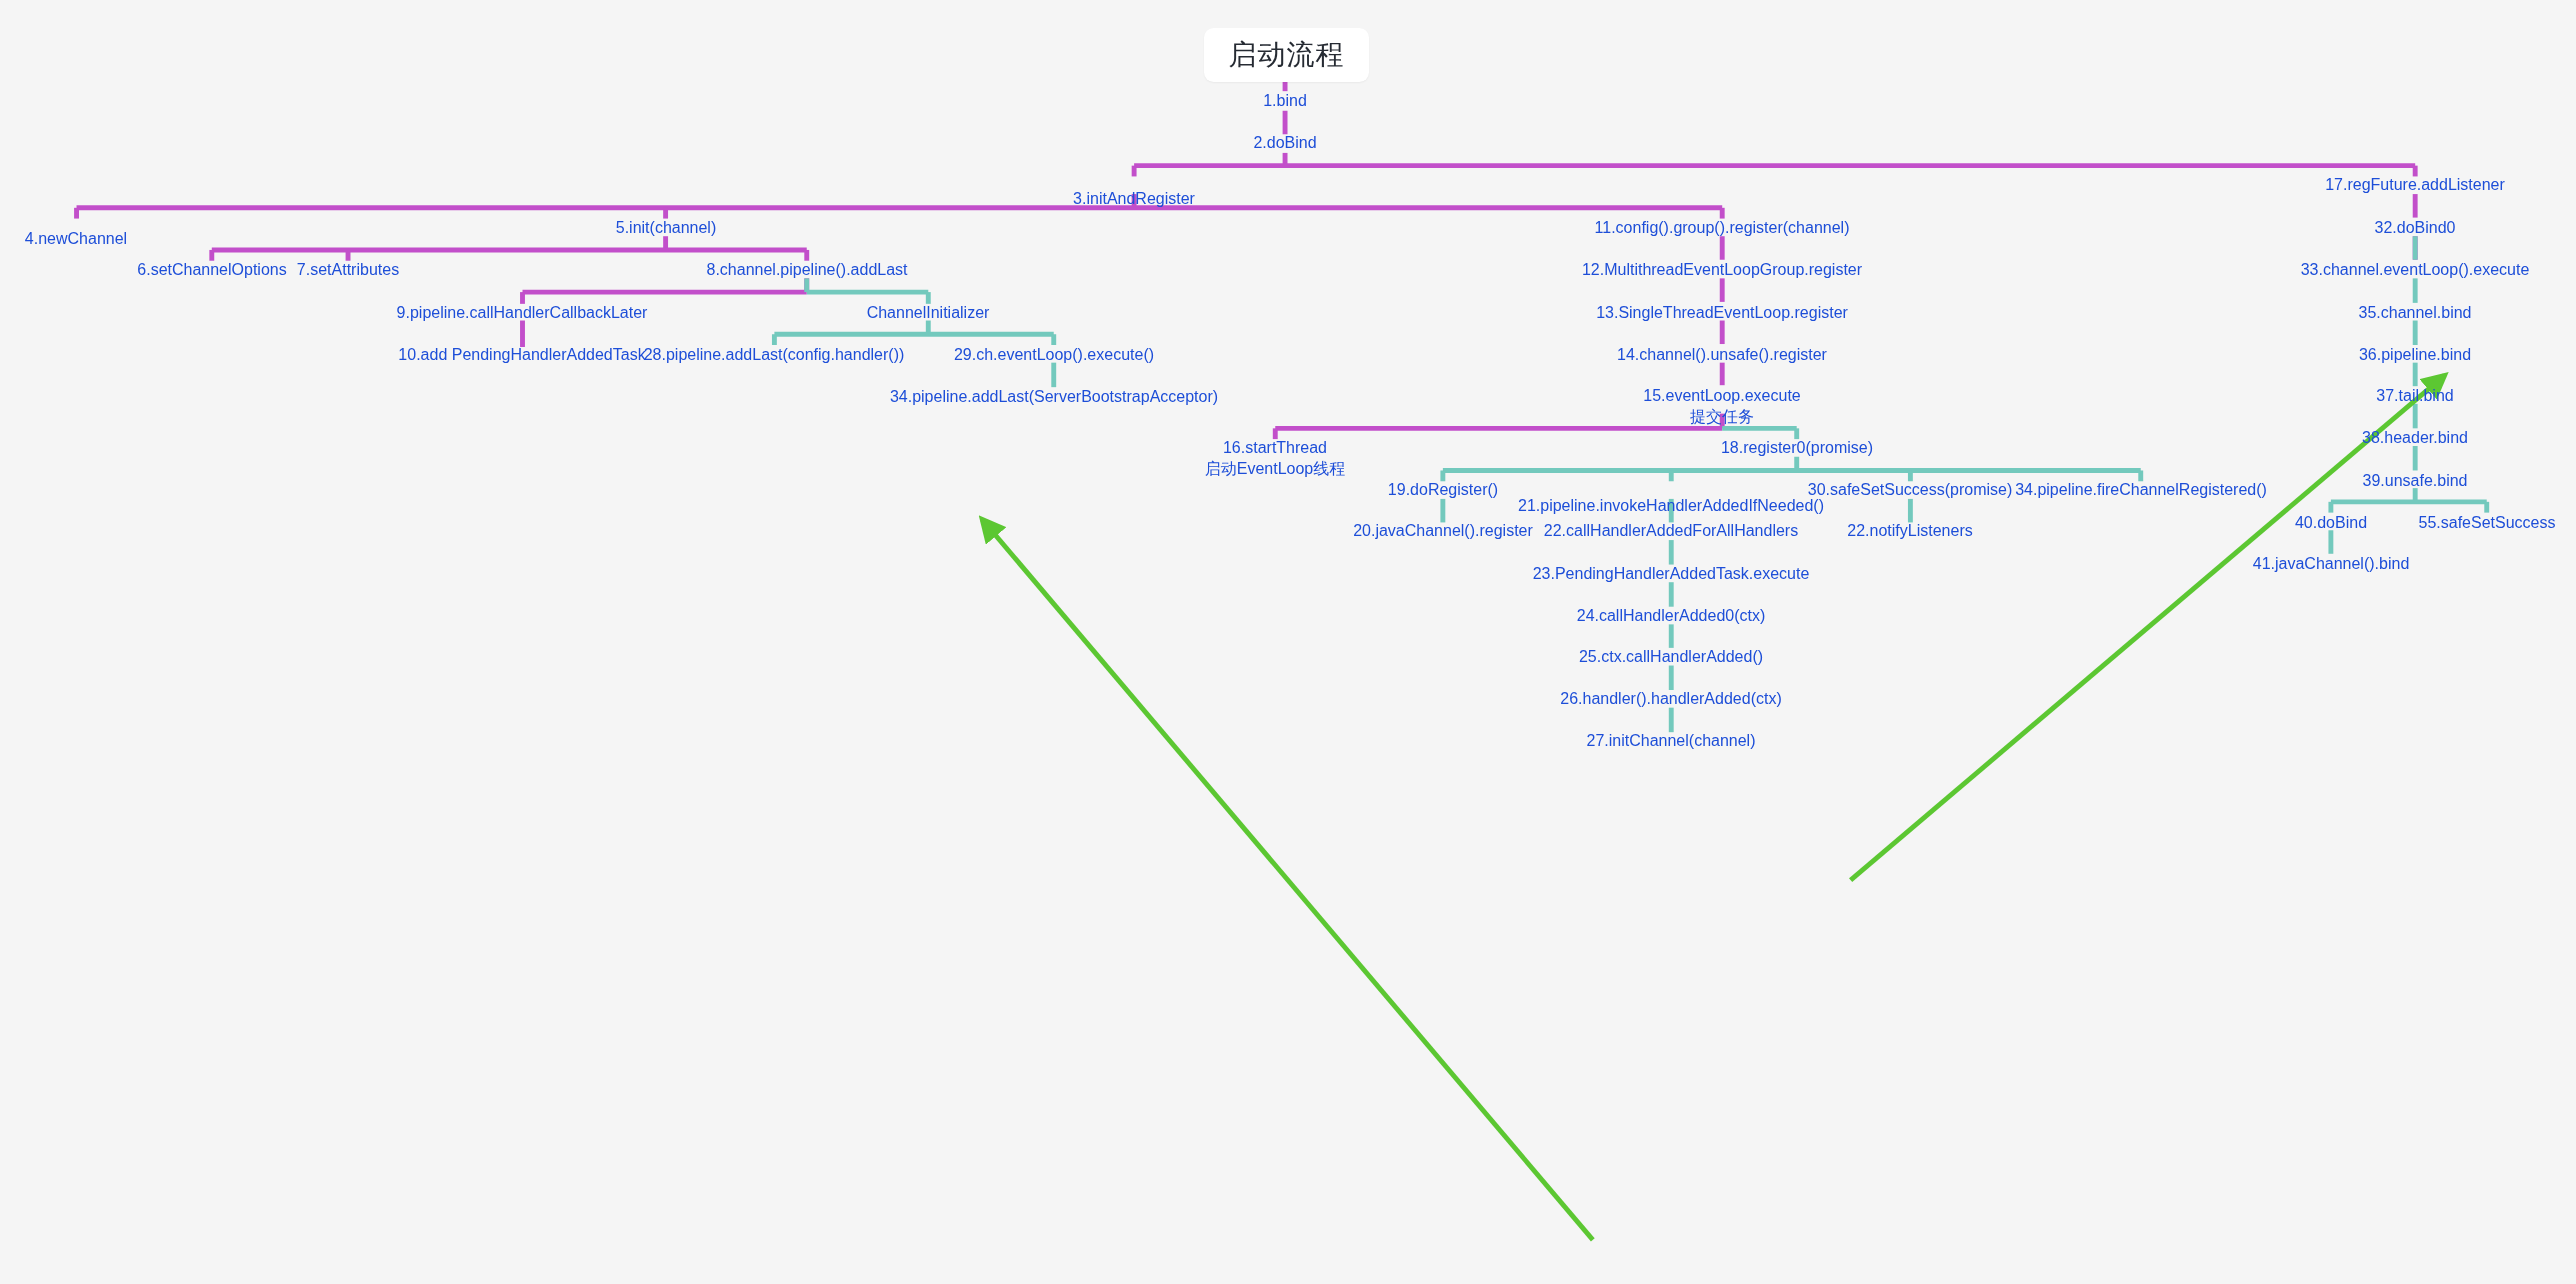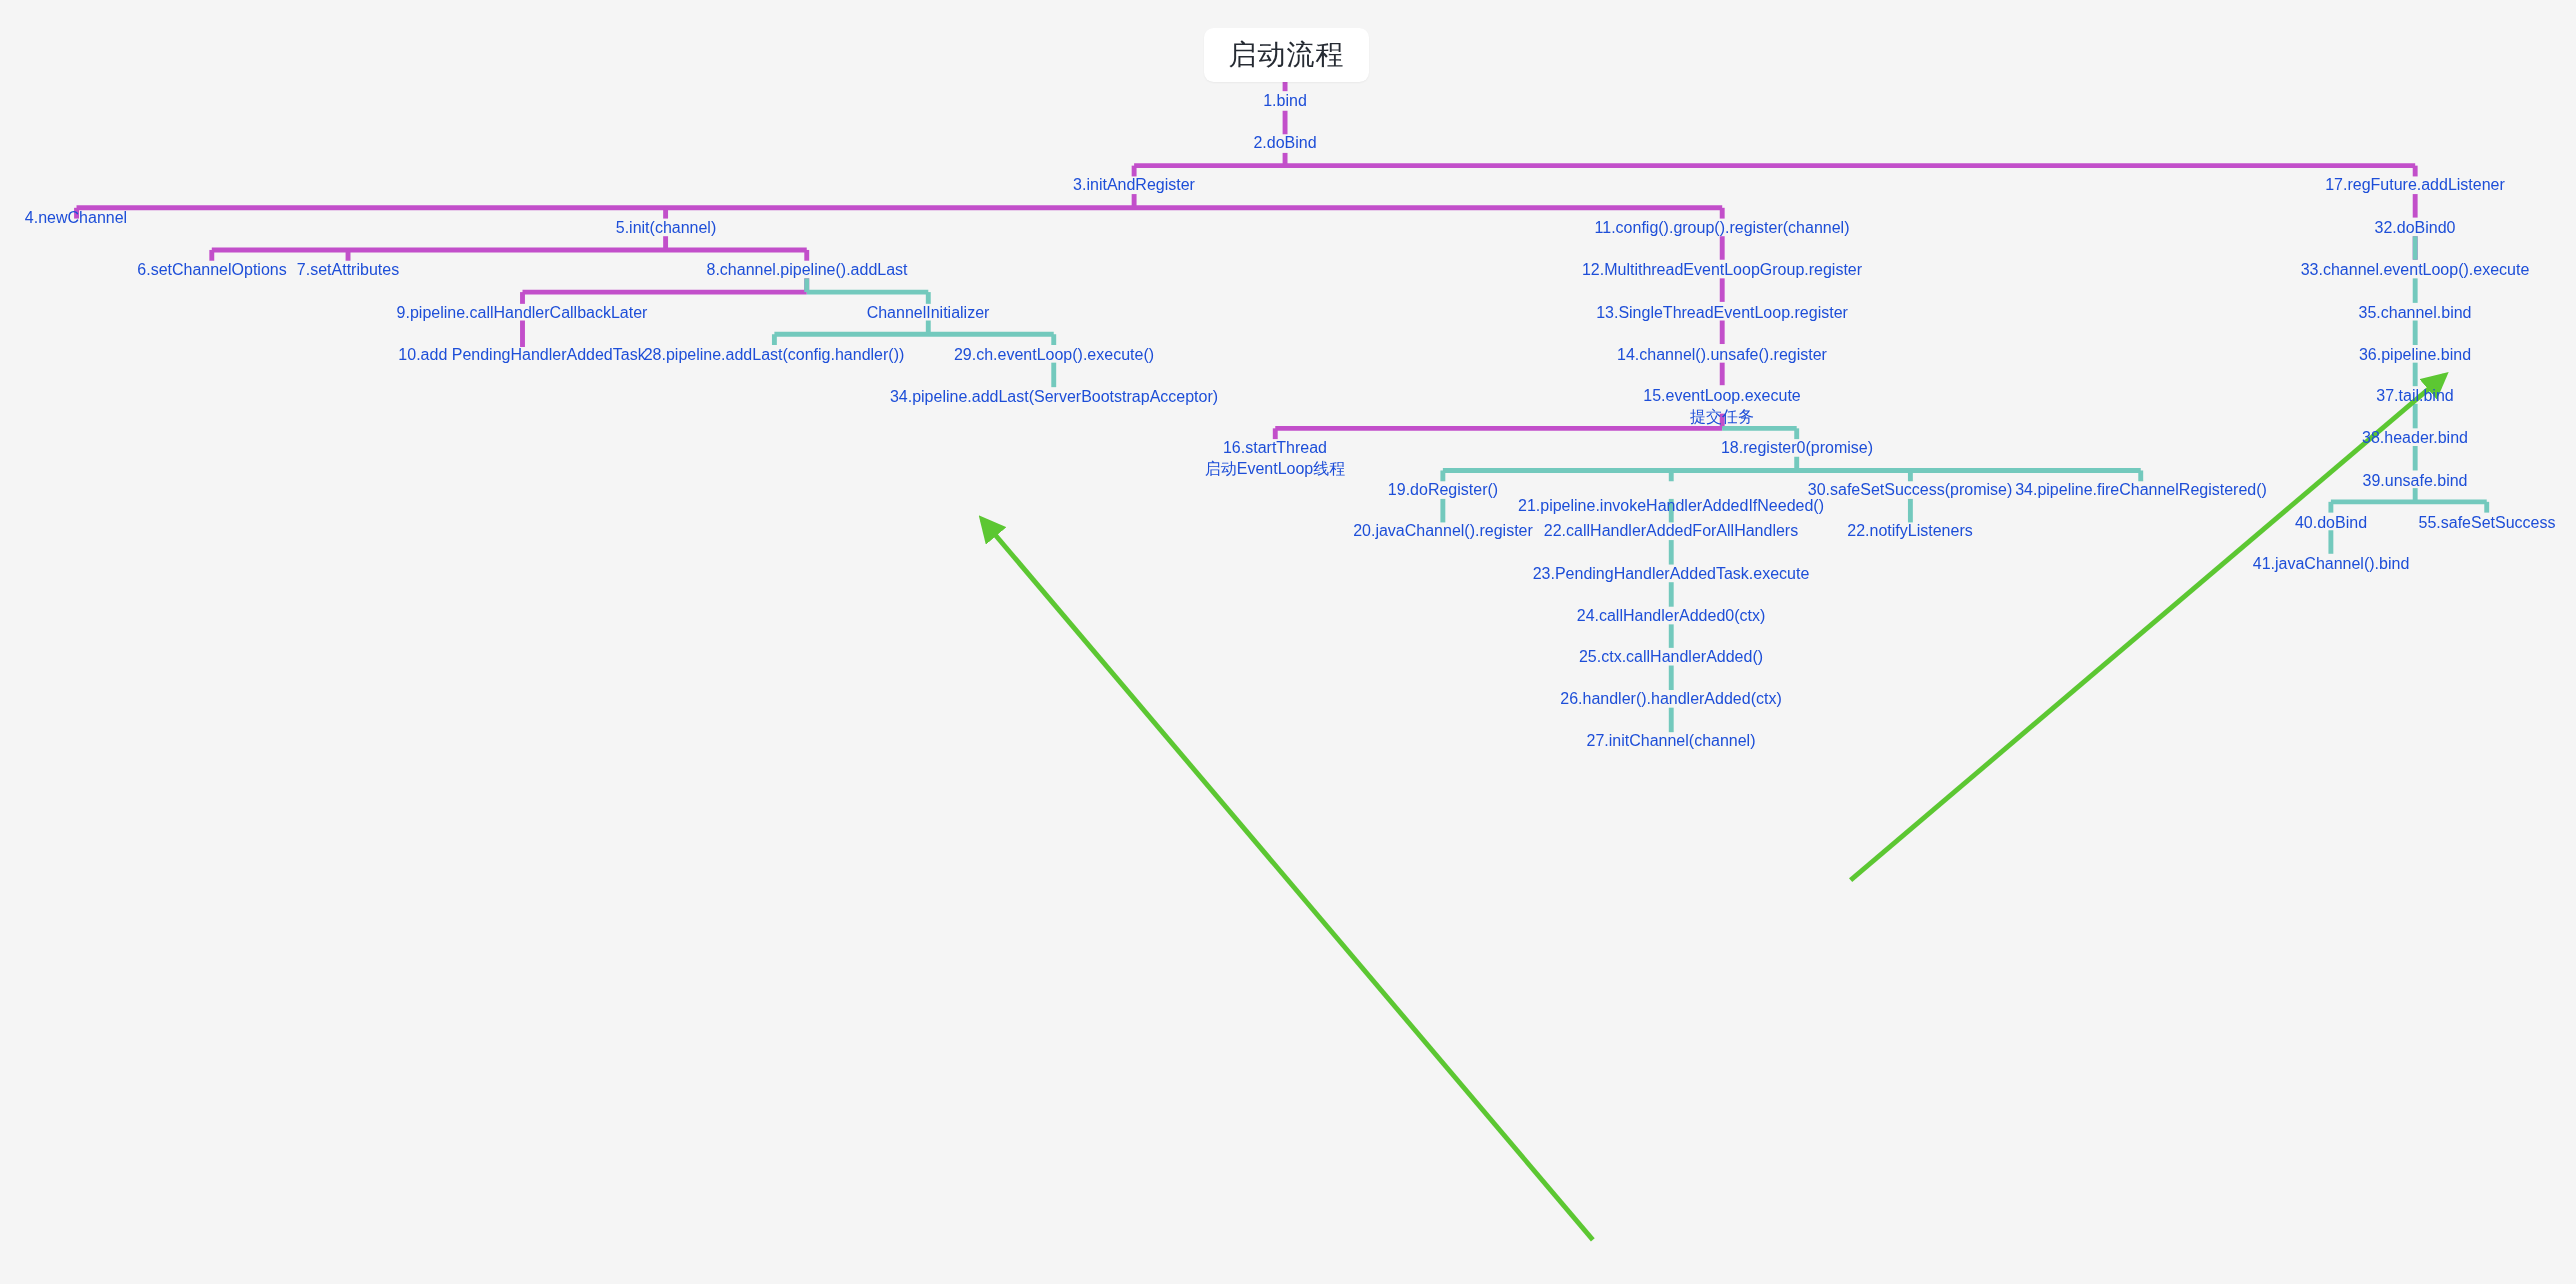--- a/index.html
+++ b/index.html
@@ -152,28 +152,28 @@
   <div class="title-box" style="left:1204px;top:28px;width:165px;height:54px;">
     <span>启动流程</span>
   </div>
 
   <div class="node" style="left:1285px;top:91px;">
     <span>1.bind</span>
   </div>
   <div class="node" style="left:1285px;top:133px;">
     <span>2.doBind</span>
   </div>
-  <div class="node" style="left:1134px;top:175px;">
+  <div class="node" style="left:1134px;top:189px;">
     <span>3.initAndRegister</span>
   </div>
   <div class="node" style="left:2415px;top:175px;">
     <span>17.regFuture.addListener</span>
   </div>
 
-  <div class="node" style="left:76px;top:208px;text-align:center;">
+  <div class="node" style="left:76px;top:229px;text-align:center;">
     <span>4.newChannel</span>
   </div>
   <div class="node" style="left:666px;top:218px;">
     <span>5.init(channel)</span>
   </div>
   <div class="node" style="left:1722px;top:218px;">
     <span>11.config().group().register(channel)</span>
   </div>
   <div class="node" style="left:2415px;top:218px;">
     <span>32.doBind0</span>

